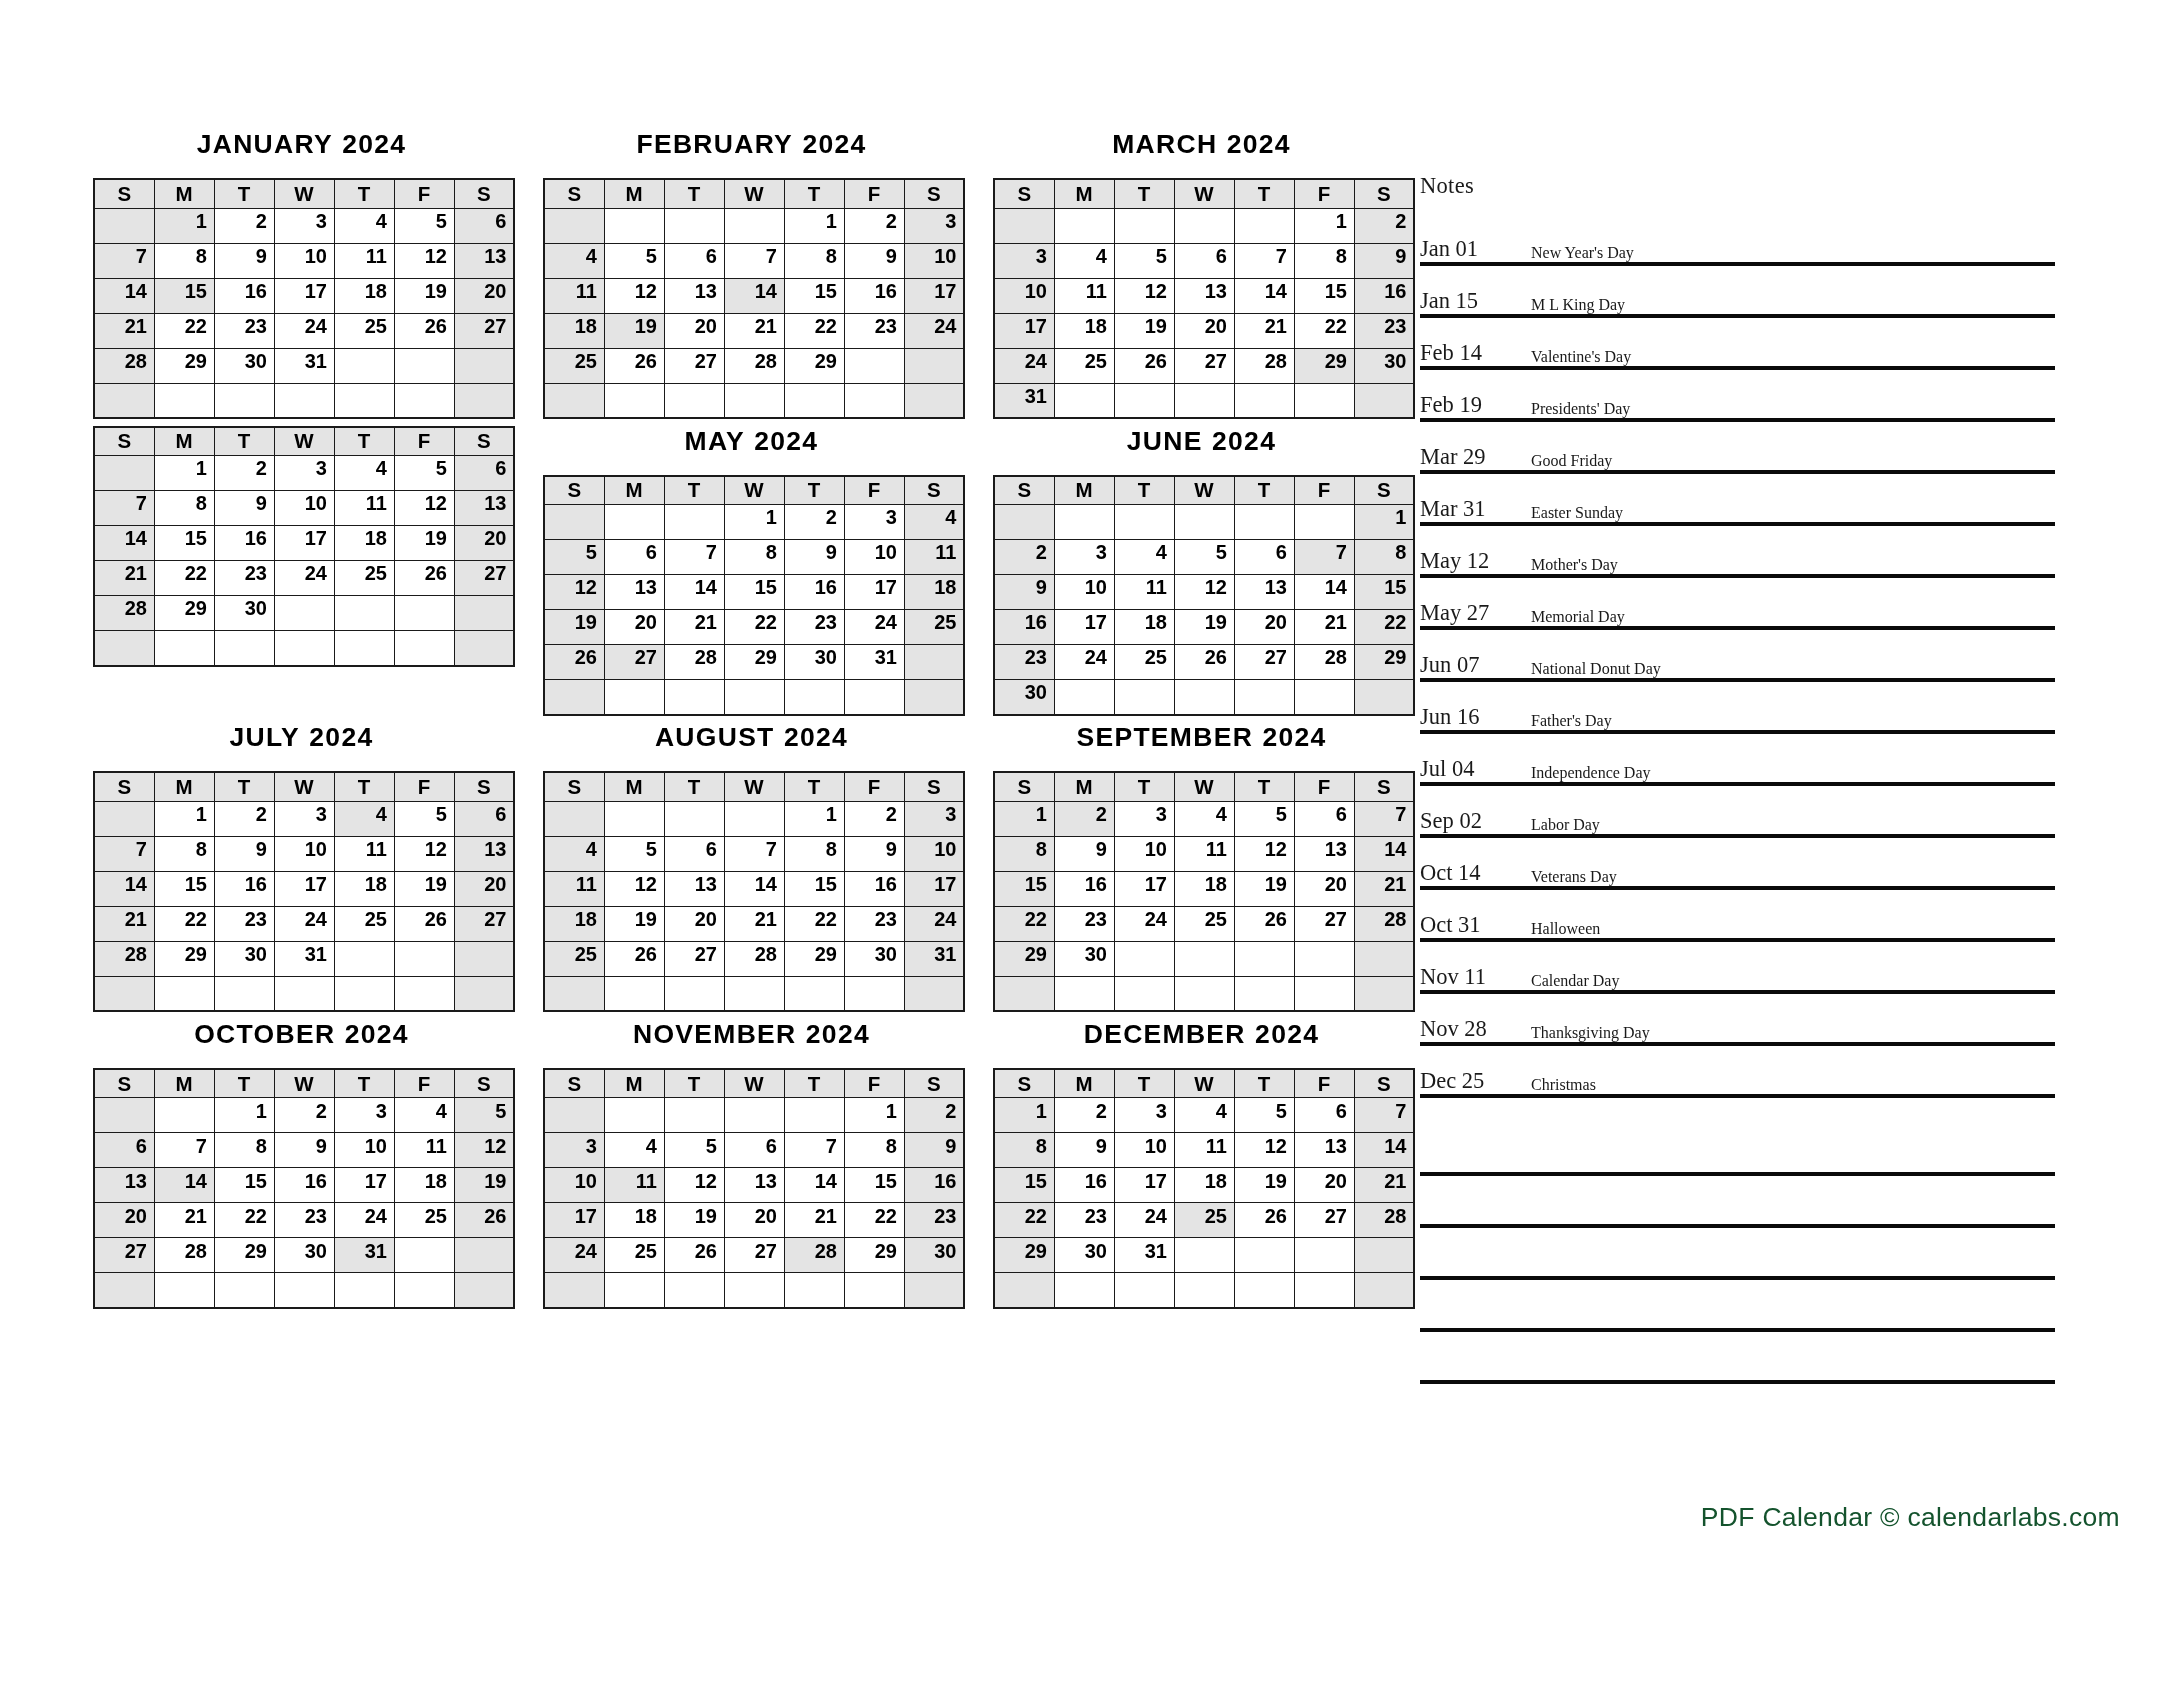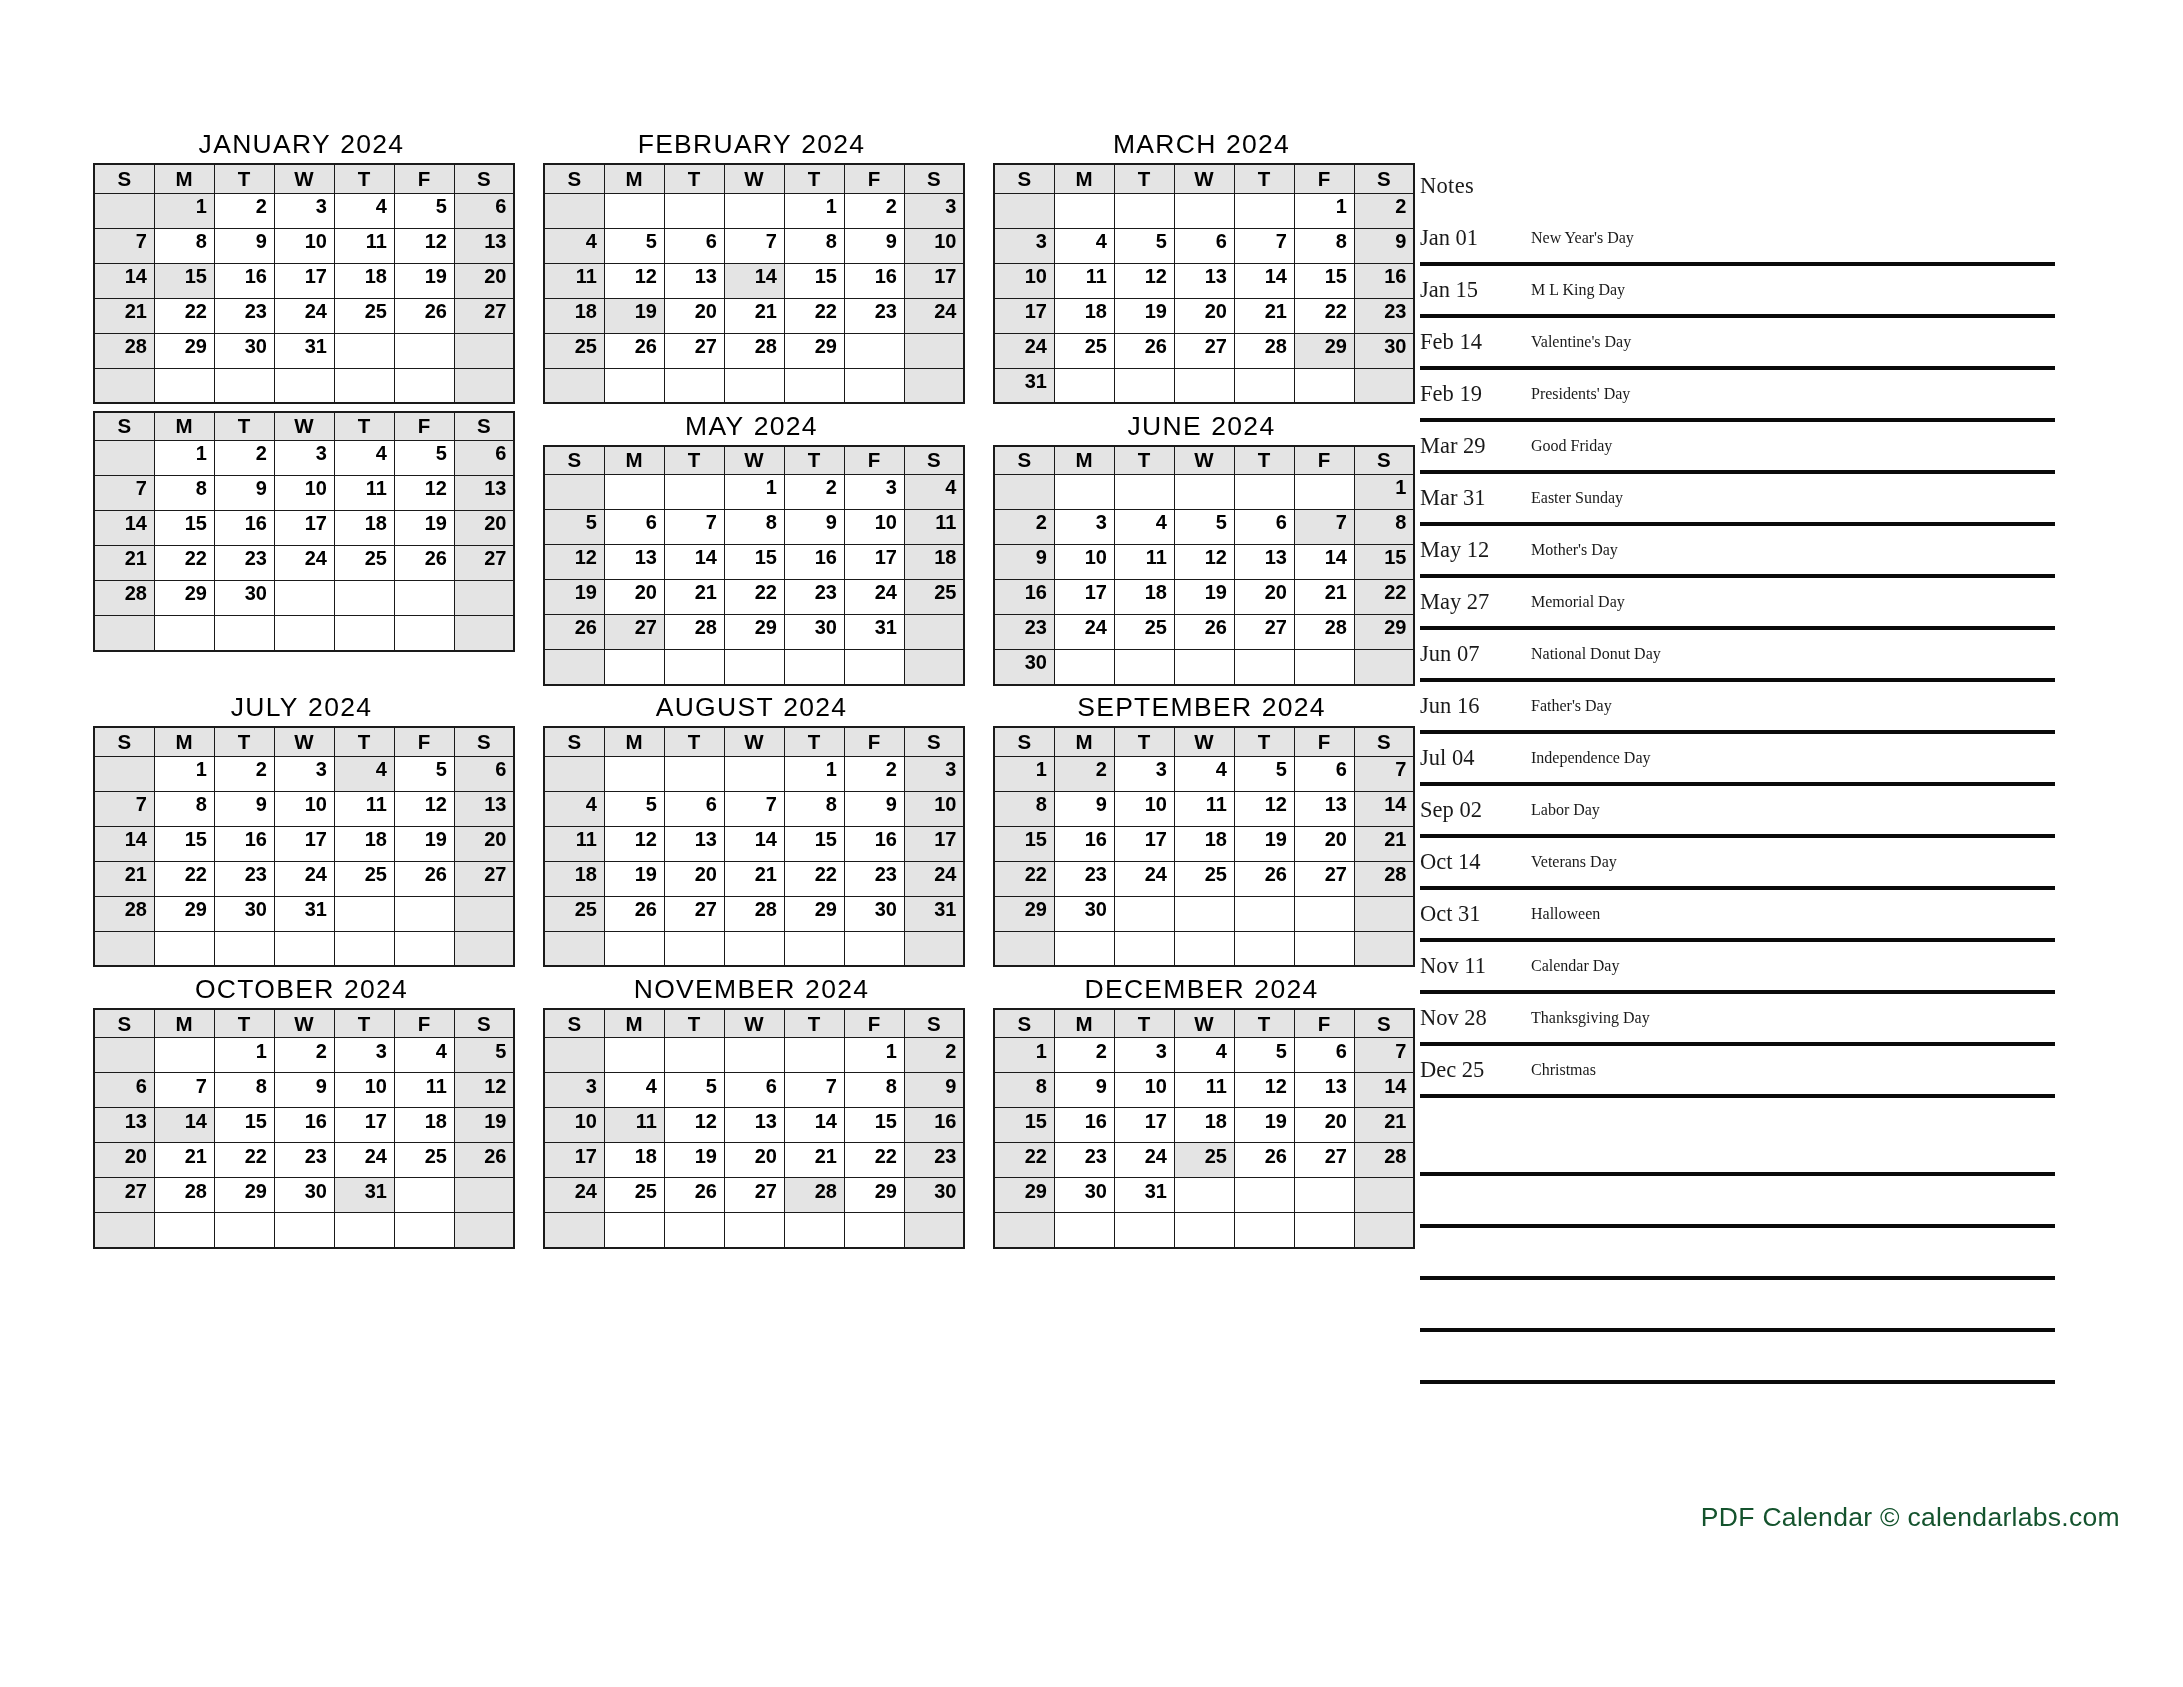--- a/index.html
+++ b/index.html
@@ -38,24 +38,24 @@
   }
   .month-block {
     width: 417px;
     margin-right: 33px;
   }
   .month-block:last-child { margin-right: 0; }
 
   .month-title {
     text-align: center;
     font-size: 26.5px;
-    font-weight: normal;
+    font-weight: bold;
     letter-spacing: 1.3px;
     color: #000000;
-    padding-bottom: 3px;
+    padding-bottom: 18px;
     white-space: nowrap;
   }
   .month-title .yr { margin-left: 9.3px; }
 
   table.month-table {
     border-collapse: collapse;
     table-layout: fixed;
     width: 417px;
     border: 2px solid #1a1a1a;
   }
@@ -96,21 +96,21 @@
   #notes-heading {
     font-size: 22.5px;
     font-weight: normal;
     color: #1a1a1a;
     padding-bottom: 14.6px;
     letter-spacing: 0.3px;
   }
   .note-row {
     display: flex;
     flex-direction: row;
-    align-items: center;
+    align-items: flex-end;
     height: 52px;
     border-bottom: 4.6px solid #0a0a0a;
     box-sizing: border-box;
   }
   .note-date {
     width: 111px;
     flex: 0 0 111px;
     font-size: 22.5px;
     color: #1a1a1a;
     white-space: nowrap;

